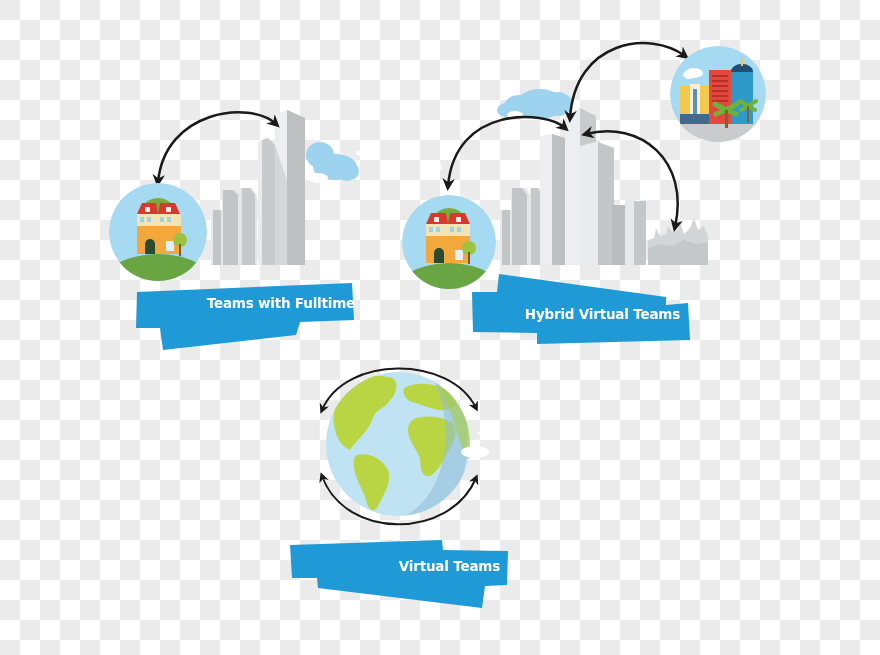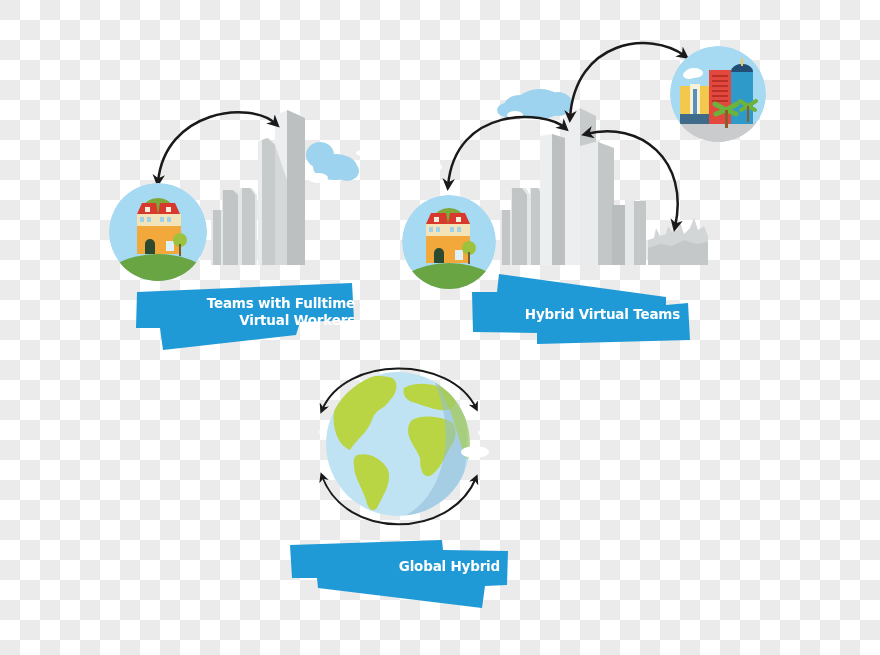--- a/index.html
+++ b/index.html
@@ -186,16 +186,15 @@
   <g>
     <polygon points="499,274 666,297 666,305 688,303 690,340 537,344 537,333 473,332 472,292 497,292" fill="#1f9ad6"></polygon>
   </g>
   <g>
     <polygon points="290,545 442,540 443,550 508,551 507,585 485,586 482,608 318,588 317,578 292,578" fill="#1f9ad6"></polygon>
   </g>
 </svg>
 
 <div class="label" style="left:145px; top:295px; width:210px;">
   <div>Teams with Fulltime</div>
-  <div>Virtual Workers</div>
 </div>
 <div class="label" style="left:480px; top:306px; width:200px;">Hybrid Virtual Teams</div>
-<div class="label" style="left:300px; top:558px; width:200px;">Global Hybrid</div>
+<div class="label" style="left:300px; top:558px; width:200px;">Virtual Teams</div>
 
 </body></html>

